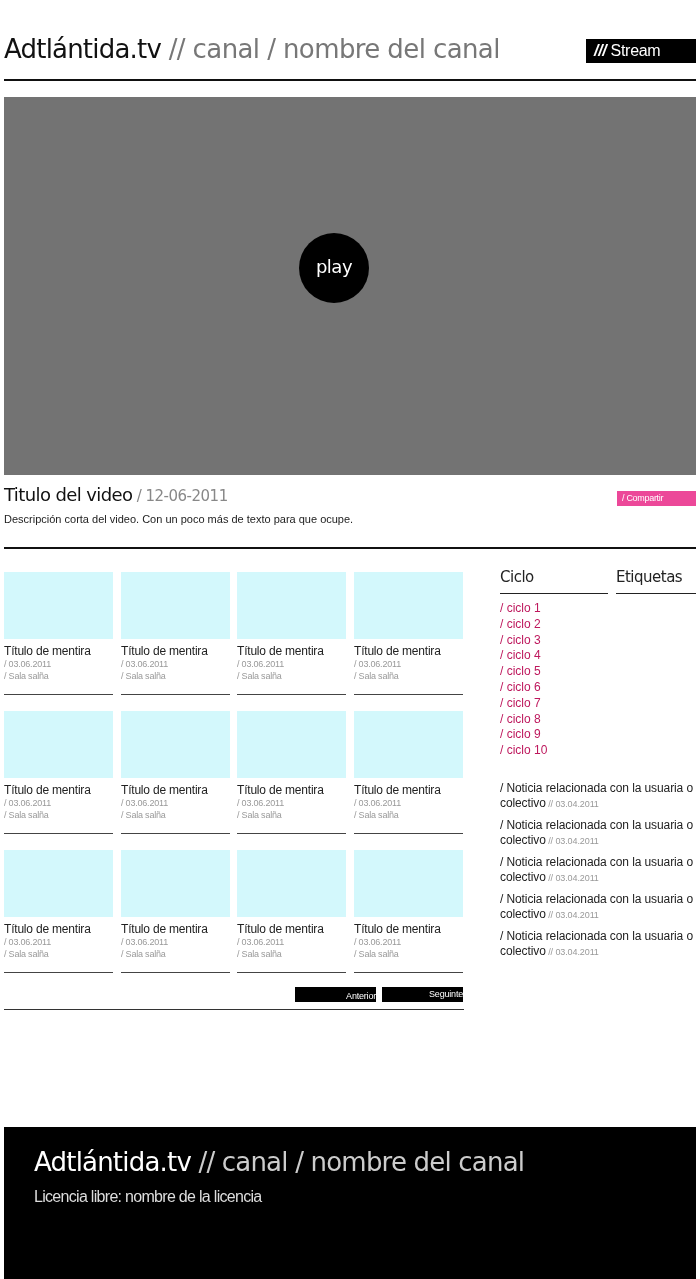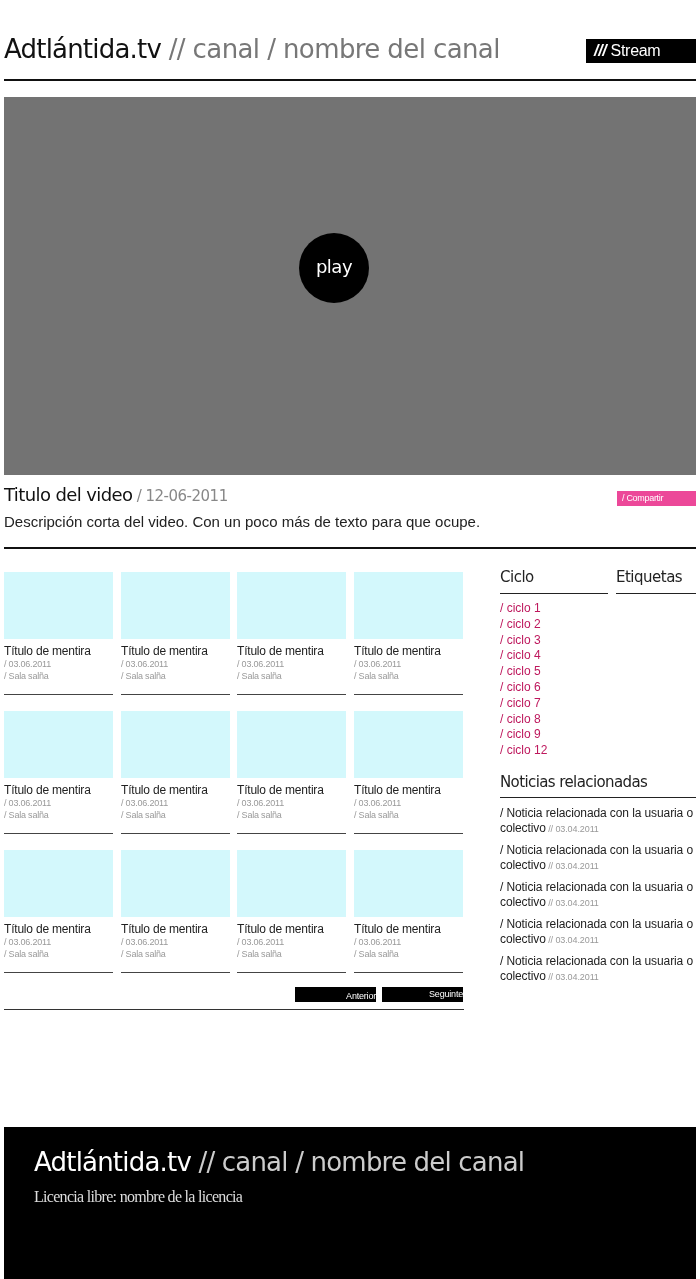--- a/index.html
+++ b/index.html
@@ -15,21 +15,21 @@
     .header-rule { position: absolute; left: 4px; top: 79px; width: 692px; height: 2px; background: #111; }
 
     
     .player { position: absolute; left: 4px; top: 97px; width: 692px; height: 378px; background: #737373; }
     .play-btn { position: absolute; left: 295px; top: 136px; width: 70px; height: 70px; border-radius: 50%; background: #000; color: #fff; font-family: "DejaVu Sans", sans-serif; font-size: 18px; line-height: 68px; text-align: center; cursor: pointer; letter-spacing: -0.5px; }
 
     
     .video-title { position: absolute; left: 4px; top: 484px; font-family: "DejaVu Sans", sans-serif; font-size: 18px; letter-spacing: -0.6px; color: #111; white-space: nowrap; }
     .video-title .date { font-size: 15px; color: #888; letter-spacing: -0.5px; text-align: right; }
     .share-btn { position: absolute; left: 617px; top: 491px; width: 79px; height: 15px; background: #ec4899; color: #fff; font-size: 9px; line-height: 15px; padding-left: 5px; letter-spacing: -0.3px; cursor: pointer; }
-    .video-desc { position: absolute; left: 4px; top: 513px; font-size: 15px; color: #222; white-space: nowrap; }
+    .video-desc { position: absolute; left: 4px; top: 513px; font-size: 11px; color: #222; white-space: nowrap; }
     .info-rule { position: absolute; left: 4px; top: 547px; width: 692px; height: 2px; background: #111; }
 
     
     .grid { position: absolute; left: 4px; top: 572px; width: 460px; }
     .card { position: absolute; width: 109px; height: 124px; cursor: pointer; }
     .card .thumb { position: absolute; left: 0; top: 0; width: 109px; height: 67px; background: #d3f8fc; }
     .card .ctitle { position: absolute; left: 0; top: 72px; font-size: 12px; color: #222; white-space: nowrap; letter-spacing: -0.2px; }
     .card .cdate, .card .cvenue { position: absolute; left: 0; font-size: 9px; color: #999; white-space: nowrap; letter-spacing: -0.2px; }
     .card .cdate { top: 87px; }
     .card .cvenue { top: 99px; }
@@ -53,21 +53,21 @@
     .news { position: absolute; left: 500px; top: 773px; width: 196px; }
     .news h3 { font-family: "DejaVu Sans", sans-serif; font-weight: normal; font-size: 15px; letter-spacing: -0.6px; color: #222; padding-bottom: 5px; border-bottom: 1.5px solid #222; height: 25px; white-space: nowrap; }
     .news ul { list-style: none; margin-top: 8px; }
     .news li { font-size: 12px; line-height: 15px; color: #222; margin-bottom: 6px; letter-spacing: -0.1px; cursor: pointer; }
     .news li .ndate { font-size: 9px; color: #999; }
 
     
     .footer { position: absolute; left: 4px; top: 1127px; width: 692px; height: 152px; background: #000; }
     .footer .fbrand { position: absolute; left: 30px; top: 20px; font-family: "DejaVu Sans", sans-serif; font-size: 26px; letter-spacing: -0.8px; color: #fff; white-space: nowrap; }
     .footer .fbrand .light { color: #ccc; }
-    .footer .license { position: absolute; left: 30px; top: 61px; font-family: Liberation Serif, serif; font-size: 16px; letter-spacing: -0.7px; color: #ddd; white-space: nowrap; }
+    .footer .license { position: absolute; left: 30px; top: 61px; font-family: Liberation Sans, sans-serif; font-size: 16px; letter-spacing: -0.7px; color: #ddd; white-space: nowrap; }
   </style>
 </head>
 <body>
 
 <div class="header">
   <div class="brand">
     <span>Adtlántida.tv</span><span class="light"> // canal / nombre del canal</span>
   </div>
   <div class="stream-btn">
     <span class="slashes">///</span><span> Stream</span>
@@ -187,30 +187,29 @@
     <ul>
       <li>/ ciclo 1</li>
       <li>/ ciclo 2</li>
       <li>/ ciclo 3</li>
       <li>/ ciclo 4</li>
       <li>/ ciclo 5</li>
       <li>/ ciclo 6</li>
       <li>/ ciclo 7</li>
       <li>/ ciclo 8</li>
       <li>/ ciclo 9</li>
-      <li>/ ciclo 12</li>
+      <li>/ ciclo 10</li>
     </ul>
   </div>
   <div class="col col-tags">
     <h3>Etiquetas</h3>
   </div>
 </div>
 
 <div class="news">
-  <h3>Noticias relacionadas</h3>
   <ul>
     <li><span>/ Noticia relacionada con la usuaria o colectivo</span><span class="ndate"> // 03.04.2011</span></li>
     <li><span>/ Noticia relacionada con la usuaria o colectivo</span><span class="ndate"> // 03.04.2011</span></li>
     <li><span>/ Noticia relacionada con la usuaria o colectivo</span><span class="ndate"> // 03.04.2011</span></li>
     <li><span>/ Noticia relacionada con la usuaria o colectivo</span><span class="ndate"> // 03.04.2011</span></li>
     <li><span>/ Noticia relacionada con la usuaria o colectivo</span><span class="ndate"> // 03.04.2011</span></li>
   </ul>
 </div>
 
 <div class="footer">

